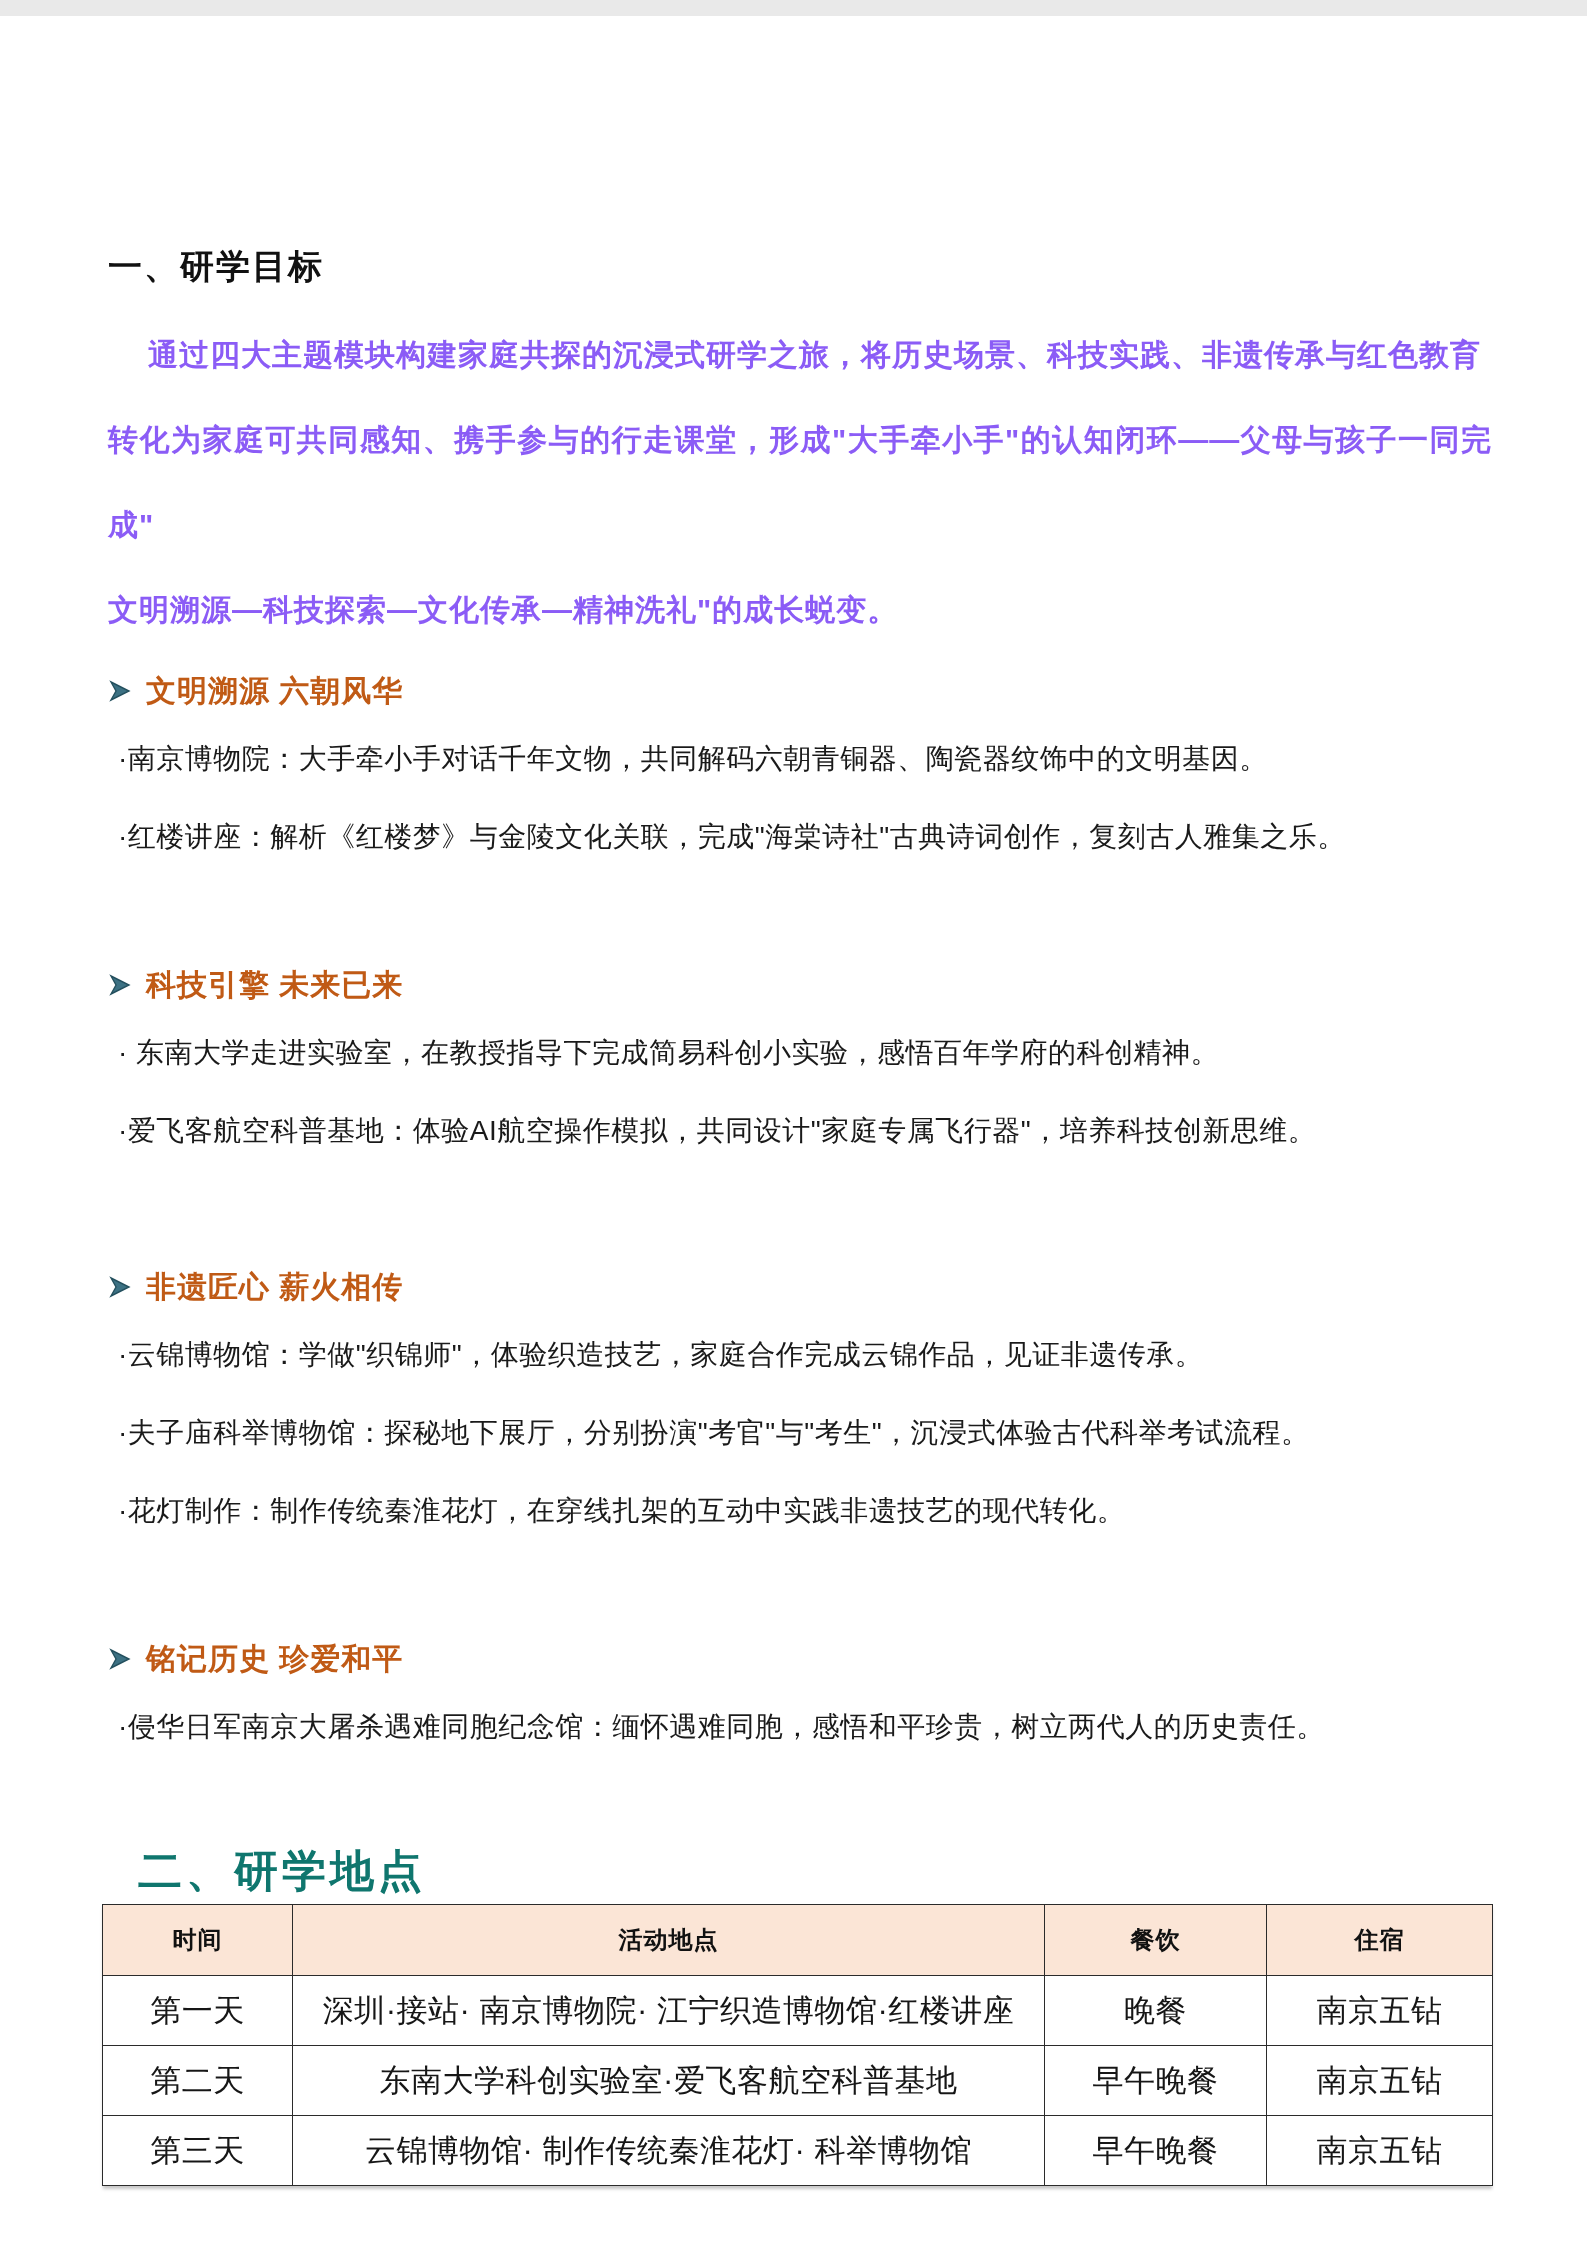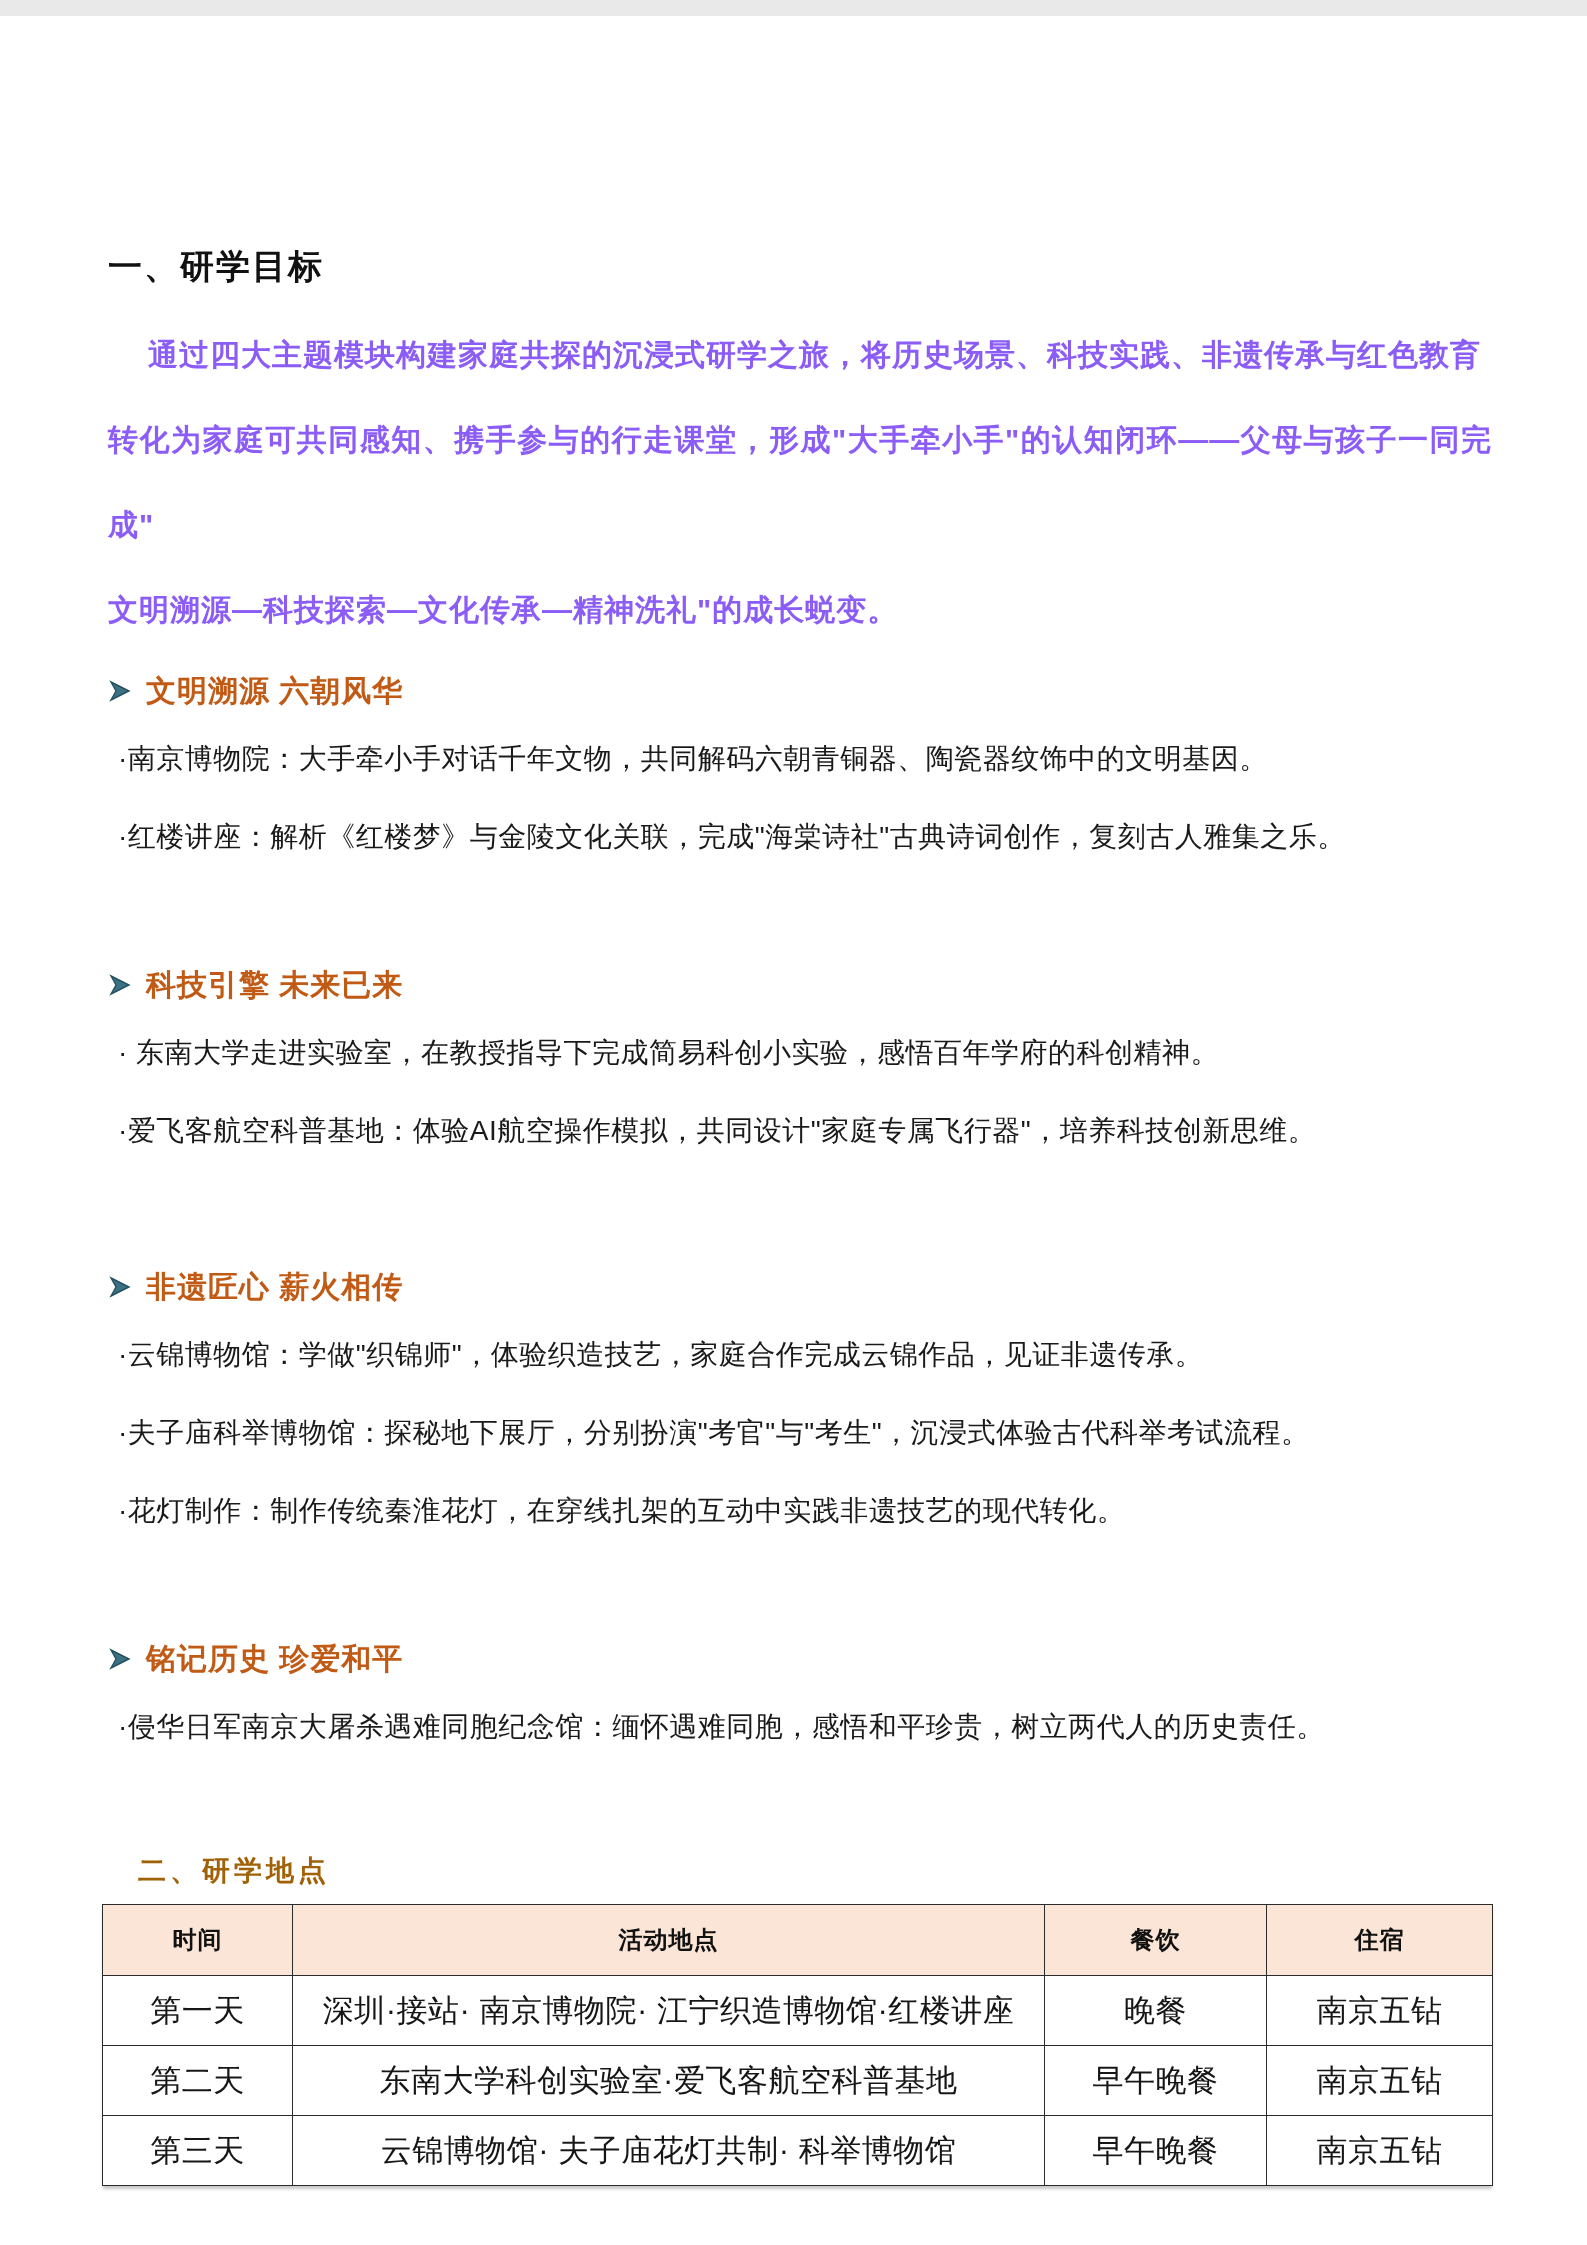--- a/index.html
+++ b/index.html
@@ -59,22 +59,22 @@
     color:#1a1a1a; letter-spacing:0.5px;
     text-align:justify;
   }
   .theme-item + .theme-item { margin-top:40px; }
 
   
   h2.sec2 {
     margin:100px 0 0 30px;
     font-family:"DejaVu Serif","Liberation Serif",serif;
     font-weight:bold;
-    font-size:28px; line-height:50px;
-    letter-spacing:4px; color:#a16207;
+    font-size:44px; line-height:50px;
+    letter-spacing:4px; color:#0f766e;
   }
   table.loc {
     margin-top:8px;
     margin-left:-6px;
     border-collapse:collapse;
     table-layout:fixed;
     width:1390px;
     box-shadow:0 4px 3px -1px rgba(130,130,130,0.45);
   }
   table.loc th, table.loc td {
@@ -199,21 +199,21 @@
           <td>南京五钻</td>
         </tr>
         <tr>
           <td>第二天</td>
           <td>东南大学科创实验室·爱飞客航空科普基地</td>
           <td>早午晚餐</td>
           <td>南京五钻</td>
         </tr>
         <tr>
           <td>第三天</td>
-          <td>云锦博物馆· 夫子庙花灯共制· 科举博物馆</td>
+          <td>云锦博物馆· 制作传统秦淮花灯· 科举博物馆</td>
           <td>早午晚餐</td>
           <td>南京五钻</td>
         </tr>
       </tbody>
     </table>
 
   </div>
 </div>
 
 </body></html>

